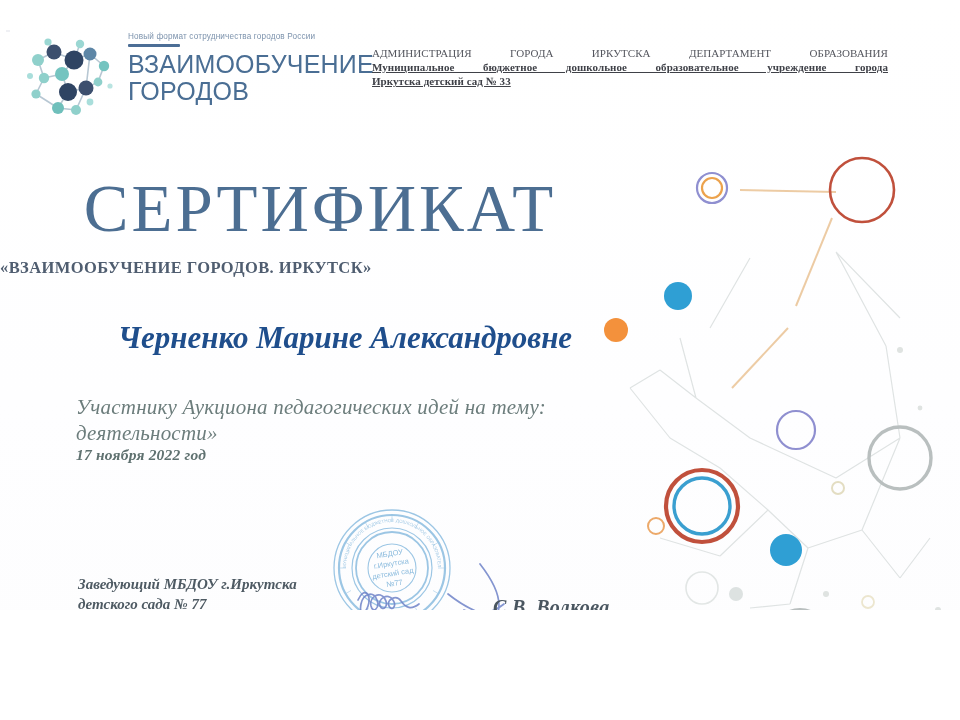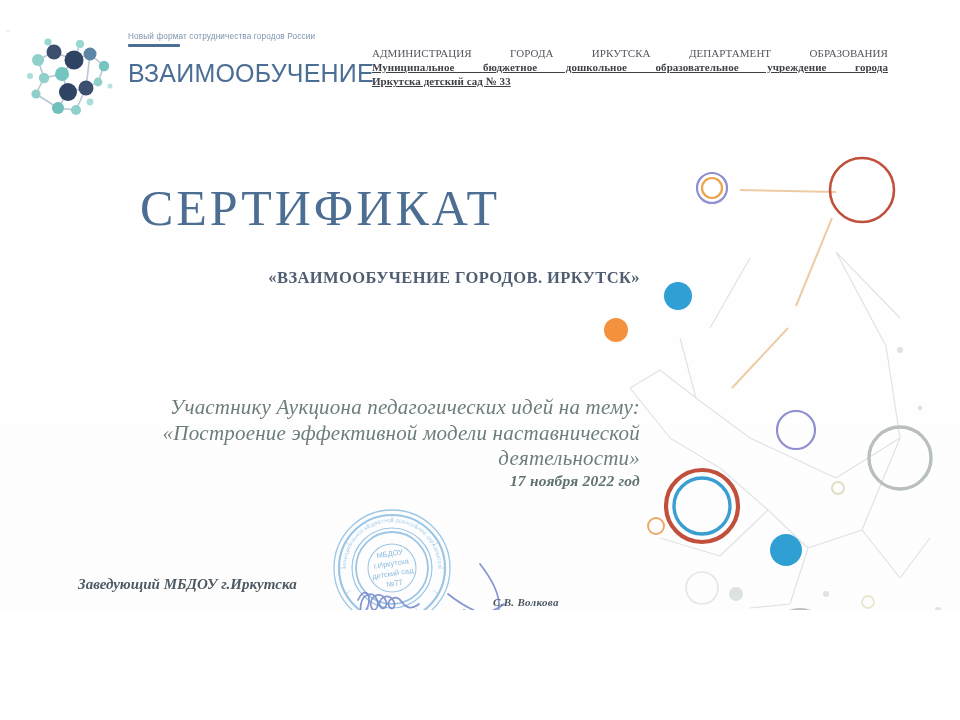--- a/index.html
+++ b/index.html
@@ -37,60 +37,60 @@
   #logo-tagline{
     font-family:"Liberation Sans", sans-serif;
     font-size:8.2px;color:#7d93ad;letter-spacing:.15px;white-space:nowrap;
   }
   #logo-rule{width:52px;height:3px;background:#4c6e96;margin-top:3px;border-radius:1px;}
   .logo-word{
     font-family:"Liberation Sans", sans-serif;
     font-size:25px;line-height:27px;color:#4a6e94;
     letter-spacing:.2px;font-weight:400;white-space:nowrap;
   }
-  #logo-word1{margin-top:13px;}
+  #logo-word1{margin-top:4px;}
 
   #org-block{
     position:absolute;left:372px;top:24px;width:516px;
     font-family:"Liberation Serif", serif;
     color:#54565e;
   }
   .org-line{font-size:11px;line-height:14.2px;text-align:justify;text-align-last:justify;letter-spacing:.05px;}
   .org-line.last{text-align-last:left;}
   .org-line.bold{font-weight:bold;color:#3f4148;text-decoration:underline;}
 
   
   #title{
     position:absolute;left:0;top:168px;width:640px;
     text-align:center;
-    font-size:50px;line-height:80px;
+    font-size:67px;line-height:80px;
     letter-spacing:3px;
     color:#4c6e92;
     font-family:"Liberation Serif", serif;
   }
   #subtitle{
-    position:absolute;left:0;top:268px;width:640px;
-    text-align:right;
+    position:absolute;left:0;top:258px;width:640px;
+    text-align:left;
     font-size:16.5px;letter-spacing:.4px;
     font-weight:bold;color:#4f5d70;
     font-family:"Liberation Serif", serif;
   }
   #recipient{
     position:absolute;left:0;top:320px;width:690px;
     text-align:center;
     font-size:31px;
     font-style:italic;font-weight:bold;
     color:#1f4e8c;
     font-family:"Liberation Serif", serif;
   }
 
   
   #body-text{
-    position:absolute;left:60px;top:395px;width:580px;
-    text-align:right;
+    position:absolute;left:76px;top:395px;width:580px;
+    text-align:left;
     color:#6c7d7c;
     font-family:"Liberation Serif", serif;
     font-style:italic;
   }
   .body-line{font-size:21px;line-height:25.5px;letter-spacing:.2px;}
   #date-line{
     font-size:15.5px;font-style:italic;font-weight:bold;
     color:#5f7170;letter-spacing:.2px;
   }
 
@@ -98,21 +98,21 @@
   #sig-left{
     position:absolute;left:78px;top:574px;
     font-family:"Liberation Serif", serif;
     font-style:italic;font-weight:bold;
     font-size:15px;line-height:20px;color:#4e5a63;
   }
   #sig-name{
     position:absolute;left:493px;top:596px;
     font-family:"Liberation Serif", serif;
     font-style:italic;font-weight:bold;
-    font-size:11px;color:#4a5660;letter-spacing:.3px;
+    font-size:20px;color:#4a5660;letter-spacing:.3px;
   }
   #stamp{position:absolute;left:318px;top:506px;width:160px;height:128px;}
   #signature-scribble{position:absolute;left:352px;top:548px;width:200px;height:92px;}
 
   
   #network{position:absolute;left:600px;top:138px;width:360px;height:520px;}
 </style>
 </head>
 <body>
 
@@ -147,42 +147,44 @@
             <circle cx="30" cy="12" r="3.6" fill="#9bd7d3"></circle>
             <circle cx="12" cy="46" r="3" fill="#a9dedb"></circle>
             <circle cx="72" cy="72" r="3.4" fill="#a9dedb"></circle>
             <circle cx="92" cy="56" r="2.6" fill="#b9e4e1"></circle>
           </svg>
         </div>
         <div id="logo-text">
           <div id="logo-tagline">Новый формат сотрудничества городов России</div>
           <div id="logo-rule"></div>
           <div class="logo-word" id="logo-word1">ВЗАИМООБУЧЕНИЕ</div>
+          <div class="logo-word">ГОРОДОВ</div>
         </div>
       </div>
 
       <div id="org-block">
         <div class="org-line">АДМИНИСТРАЦИЯ ГОРОДА ИРКУТСКА ДЕПАРТАМЕНТ ОБРАЗОВАНИЯ</div>
         <div class="org-line bold">Муниципальное бюджетное дошкольное образовательное учреждение города</div>
         <div class="org-line bold last">Иркутска детский сад № 33</div>
       </div>
     </div>
 
     <div id="title">СЕРТИФИКАТ</div>
     <div id="subtitle">«ВЗАИМООБУЧЕНИЕ ГОРОДОВ.  ИРКУТСК»</div>
+    <div id="recipient">Черненко Марине Александровне</div>
 
     <div id="body-text">
       <div class="body-line">Участнику Аукциона педагогических идей на тему:</div>
-      <div class="body-line">«Построение эффективной модели наставнической</div>
       <div class="body-line">деятельности»</div>
       <div id="date-line">17 ноября 2022 год</div>
     </div>
 
     <div id="sig-left">
       <div>Заведующий МБДОУ г.Иркутска</div>
+      <div>детского сада № 77</div>
     </div>
 
     <div id="stamp">
       <svg viewBox="0 0 160 128" width="160" height="128" aria-hidden="true">
         <g fill="none" stroke="#8cbde0" opacity=".85">
           <circle cx="74" cy="62" r="58" stroke-width="1.3"></circle>
           <circle cx="74" cy="62" r="53" stroke-width="2.2"></circle>
           <circle cx="74" cy="62" r="40" stroke-width="1.2"></circle>
           <circle cx="74" cy="62" r="36" stroke-width="1.8"></circle>
           <circle cx="74" cy="62" r="24" stroke-width="1.1"></circle>

